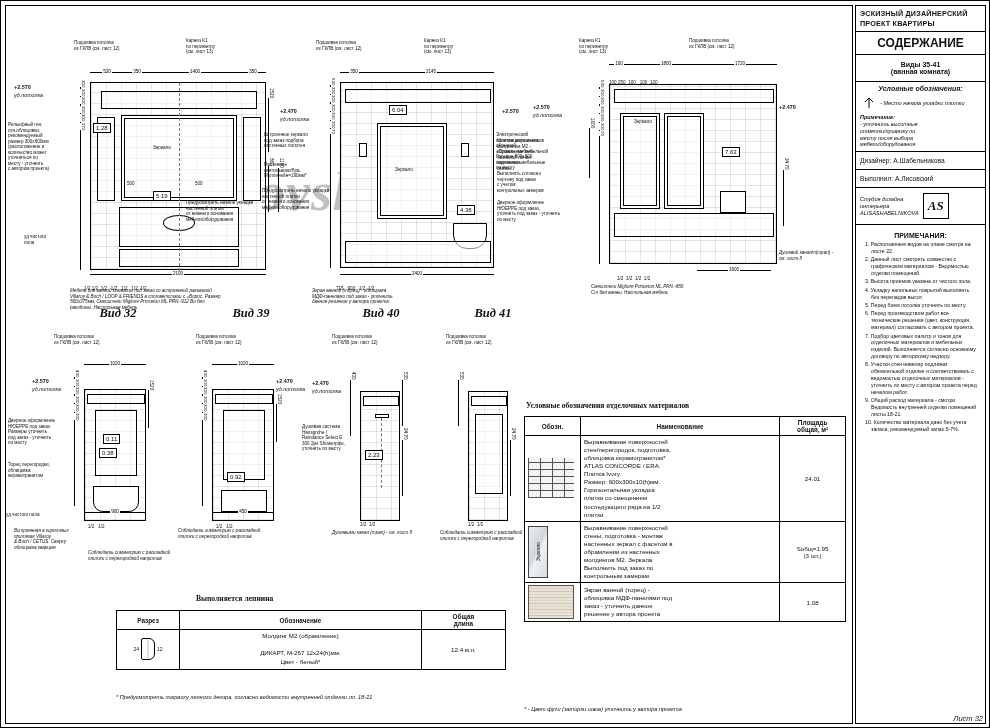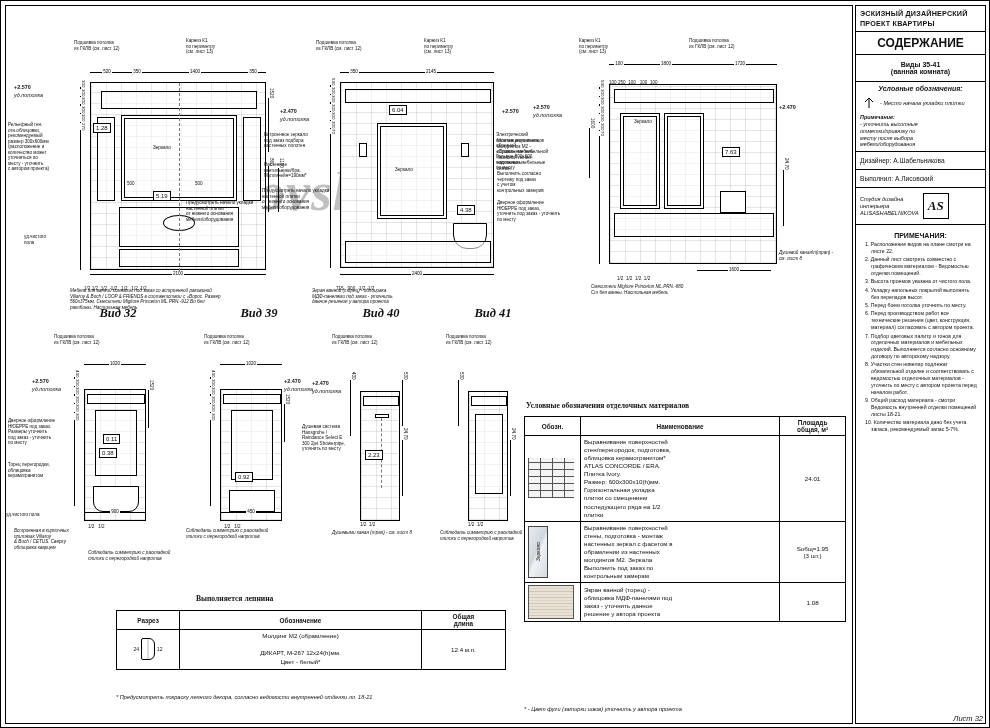--- a/index.html
+++ b/index.html
@@ -395,21 +395,21 @@
         <span>1/2</span>&nbsp;&nbsp;&nbsp;<span>1/2</span>
       </div>
       <div class="lbl lbl-i" style="left:-34px; top:222px; width:120px;">Встроенная в кирпичных
 притязах Villaroy
 &amp; Boch / CETUS. Сверху
 облицовка кварцем</div>
       <div class="lbl lbl-i" style="left:40px; top:244px; width:130px;">Соблюдать симметрию с раскладкой
 плитки с перегородкой напротив</div>
     </div>
 
-    <div class="view" style="left:188px; top:300px; width:130px; height:240px;">
+    <div class="view" style="left:180px; top:300px; width:130px; height:240px;">
       <div class="view-title" style="width:130px;">Вид 39</div>
       <div class="lbl" style="left:10px; top:28px; width:66px;">Подшивка потолка
 из ГКЛВ (см. лист 12)</div>
       <div class="dim-h" style="left:26px; top:58px; width:62px;"><span>1020</span></div>
 
       <div class="lvl" style="left:90px; top:72px;"><b>+2.470</b></div>
       <div class="lvl lbl-i" style="left:90px; top:80px;">уд.потолка</div>
 
       <div class="elev" style="left:26px; top:68px; width:62px; height:132px;">
         <div class="panel" style="left:2px; top:4px; width:58px; height:10px;"></div>

